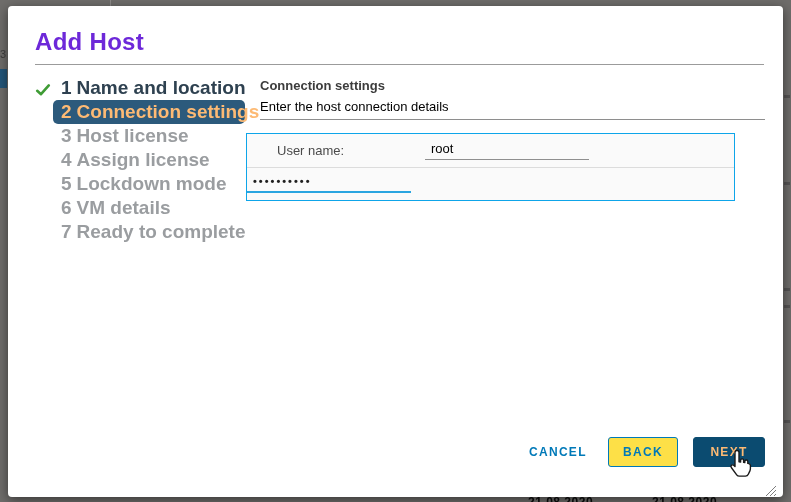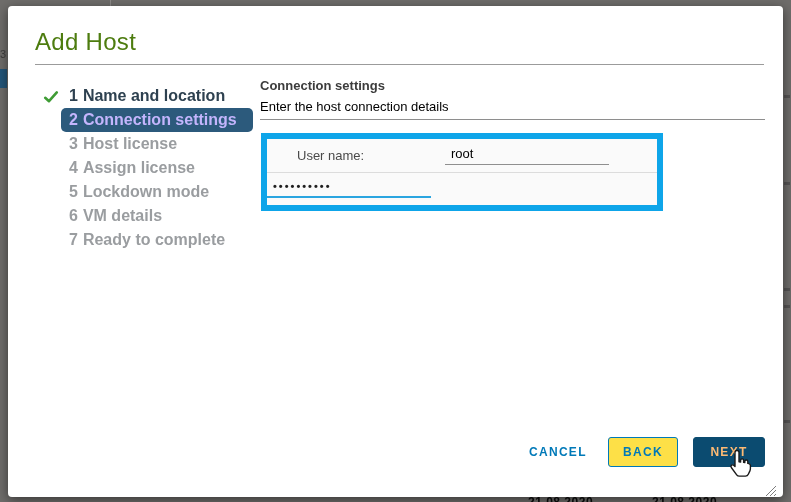--- a/index.html
+++ b/index.html
@@ -22,51 +22,51 @@
 
   
   .dialog {
     position:absolute; z-index:5;
     left:8px; top:6px; width:775px; height:491px;
     background:#ffffff; border-radius:4px;
     box-shadow:0 3px 12px rgba(0,0,0,.5);
   }
   .dlg-title {
     position:absolute; left:27px; top:22px;
-    font-size:24px; font-weight:400; color:#4d7c0f; letter-spacing:.3px;text-align:center;
+    font-size:24px; font-weight:700; color:#6d28d9; letter-spacing:.3px;text-align:center;
   }
   .hr { position:absolute; height:1px; background:#9b9b9b; }
   .hr-title { left:27px; top:58px; width:729px; }
   .hr-section { left:252px; top:113px; width:505px; background:#8e8e8e; }
 
   
   .steps {
     position:absolute; left:41px; top:66px; width:192px;
-    margin:12px; padding:0; list-style:none;
-    font-size:16px; font-weight:700;
+    margin:4px; padding:0; list-style:none;
+    font-size:19px; font-weight:700;
   }
   .steps li {
     position:relative; height:24px; line-height:24px;
     padding-left:8px; color:#9a9da0; border-radius:5px; cursor:default;
     white-space:nowrap;
   }
   .steps li .num { margin-right:5px; }
   .steps li.completed { color:#2e4150; }
-  .steps li.current { background:#2c5a7c; color:#c4b5fd; }
+  .steps li.current { background:#2c5a7c; color:#fdba74; }
   .check {
     position:absolute; left:-18px; top:4px; width:16px; height:16px;
   }
 
   
   .panel-head { position:absolute; left:252px; top:72px; font-size:13px; font-weight:700; color:#3c3c3c; }
   .panel-sub  { position:absolute; left:252px; top:93px; font-size:13px; color:#000000; }
 
   .fieldbox {
-    position:absolute; left:253px; top:127px; width:402px;
-    background:#fafafa; border:6px solid #0ea5e9;
+    position:absolute; left:238px; top:127px; width:489px;
+    background:#fafafa; border:1px solid #0ea5e9;
   }
   .frow { height:33px; display:flex; align-items:center; }
   .frow + .frow { border-top:1px solid #dcdcdc; }
   .flabel { width:178px; padding-left:30px; font-size:13px; color:#4a4a4a; }
   .fvalue {
     width:164px; padding:0 0 3px 6px;
     border:none; outline:none; background:transparent;
     border-bottom:1px solid #8f8f8f;
     font-family:inherit; font-size:13px; color:#000000;
   }

